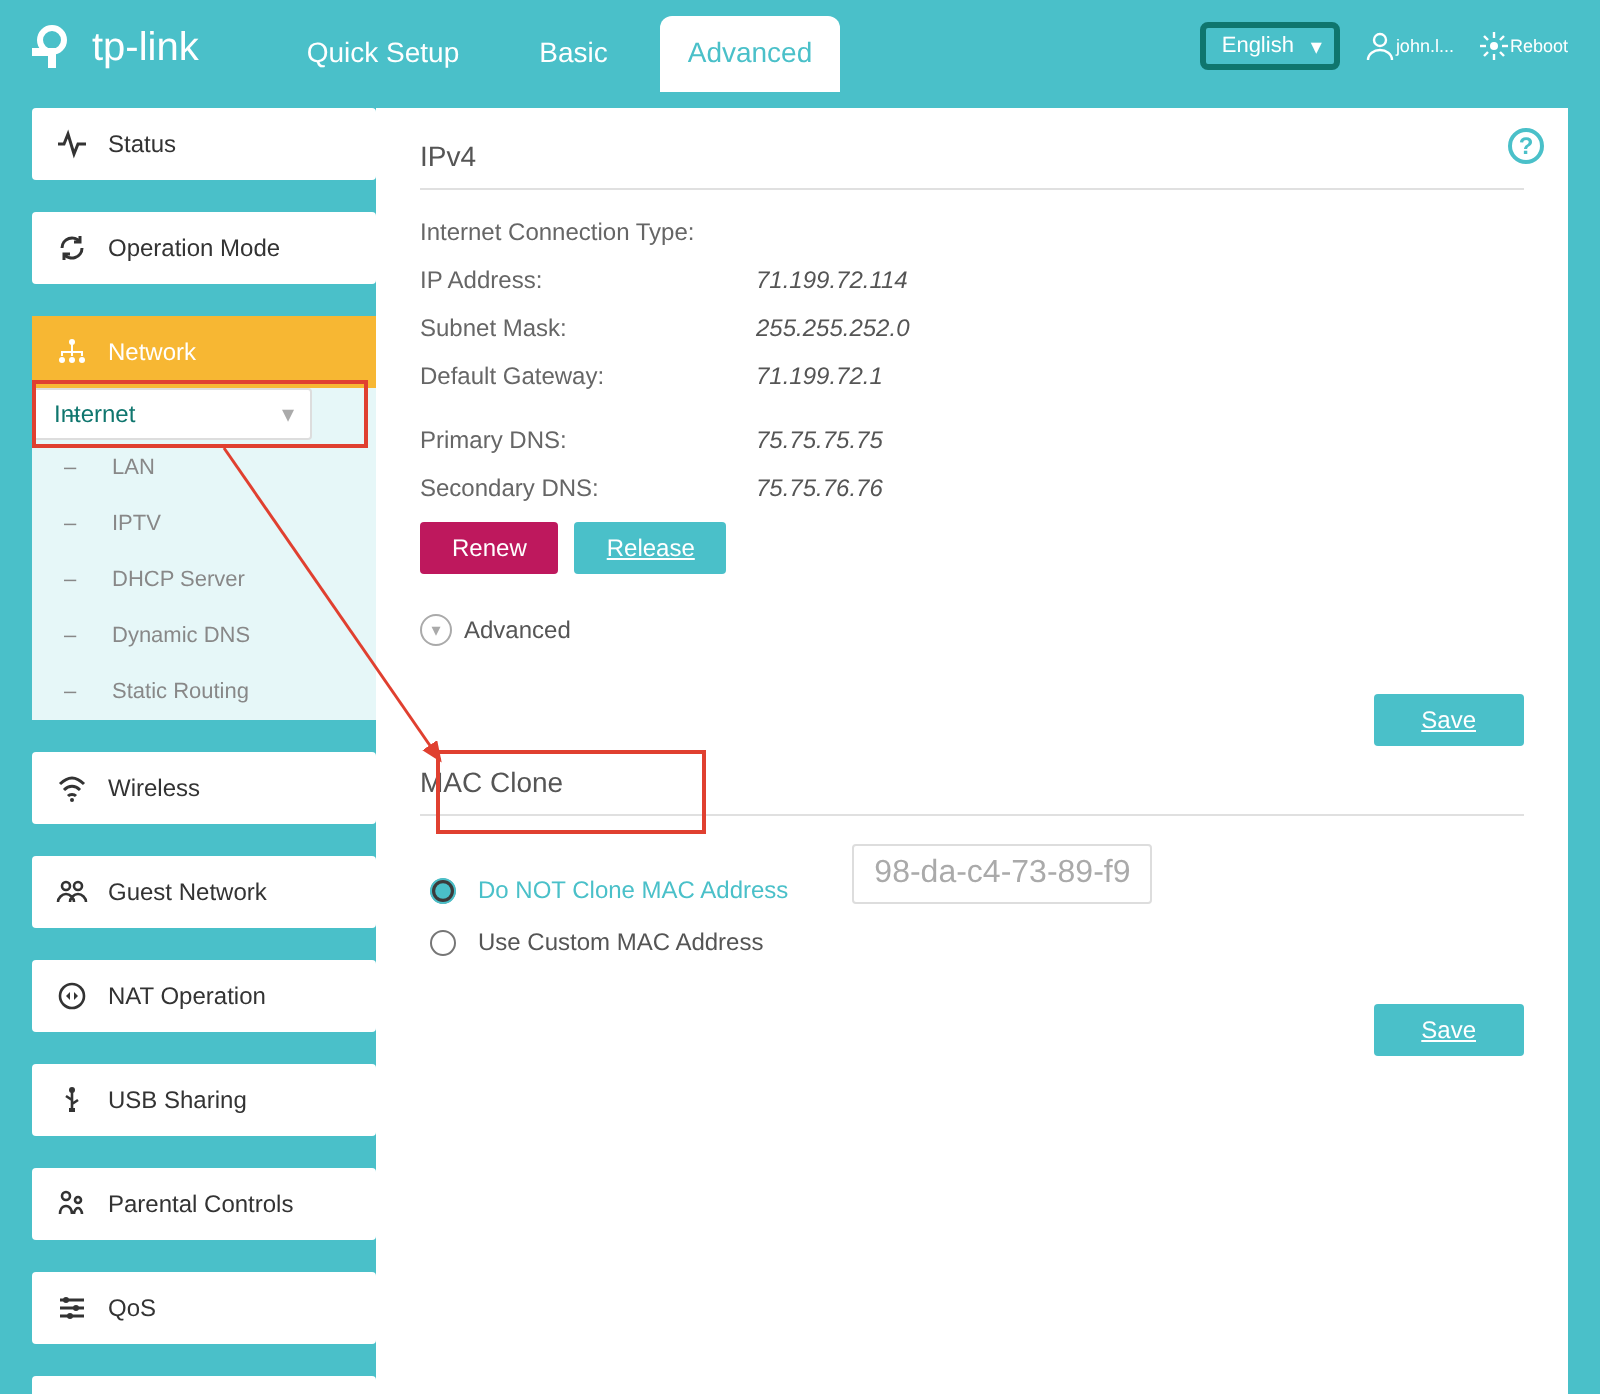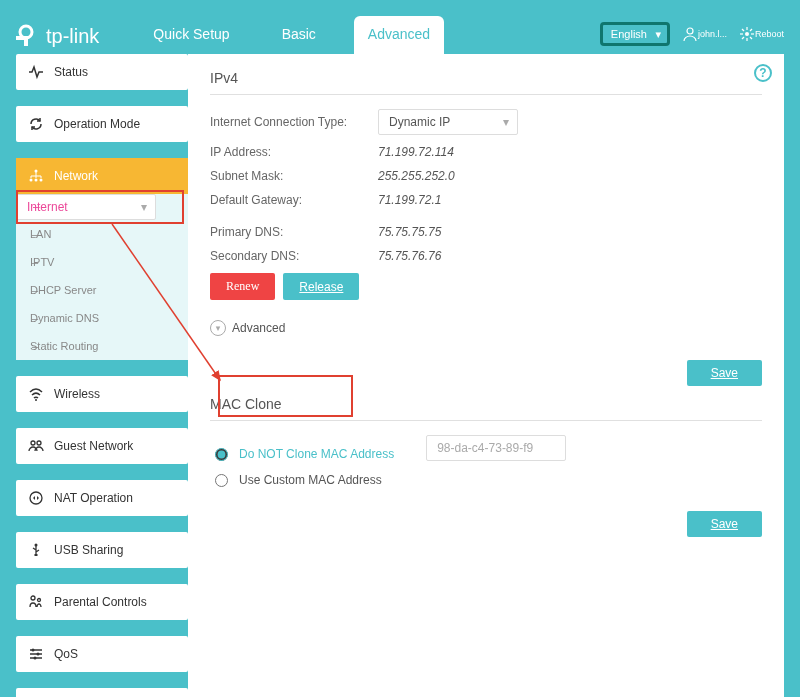--- a/index.html
+++ b/index.html
@@ -8,62 +8,62 @@
     --orange:#f7b733;
     --text:#333;
     --muted:#888;
     --light:#e6f7f8;
     --border:#e0e0e0;
     --red:#e04030;
   }
   *{box-sizing:border-box;font-family:Arial,Helvetica,sans-serif;}
   body{margin:0;background:var(--teal);font-size:12px;color:var(--text);width:800px;}
   
-  .topbar{display:flex;align-items:flex-end;height:54px;padding:0 16px 0 16px;color:#fff;}
+  .topbar{display:flex;align-items:center;height:54px;padding:0 16px 0 16px;color:#fff;}
   .logo{display:flex;align-items:center;font-size:20px;font-weight:400;margin-right:40px;margin-bottom:6px;}
   .logo svg{margin-right:6px;}
-  .tabs{display:flex;gap:24px;align-items:flex-end;flex:1;}
+  .tabs{display:flex;gap:12px;align-items:flex-end;flex:1;}
   .tab{padding:10px 14px 12px;font-size:14px;cursor:pointer;color:#fff;}
   .tab.active{background:#fff;color:var(--teal);border-radius:6px 6px 0 0;}
   .toputils{display:flex;align-items:center;gap:12px;margin-bottom:8px;}
   .lang{background:transparent;border:3px solid #0f766e;color:#fff;border-radius:4px;padding:3px 20px 3px 8px;font-size:11px;position:relative;}
   .lang::after{content:"▾";position:absolute;right:6px;}
   .util{display:flex;flex-direction:row;align-items:center;font-size:9px;color:#fff;cursor:pointer;}
   .util svg{margin-bottom:1px;}
   
   .wrap{display:flex;padding:0 16px 16px;gap:0;}
   .sidebar{width:172px;display:flex;flex-direction:column;gap:16px;}
   .sidecard{background:#fff;border-radius:2px;}
   .sideitem{display:flex;align-items:center;gap:10px;padding:10px 12px;font-size:12px;color:#333;cursor:pointer;}
   .sideitem.active{background:var(--orange);color:#fff;}
   .iconbox{width:16px;height:16px;display:flex;align-items:center;justify-content:center;}
   .subnav{background:var(--light);}
-  .subitem{padding:8px 12px 8px 14px;font-size:11px;color:#888;cursor:pointer;position:relative;}
+  .subitem{padding:8px 12px 8px 40px;font-size:11px;color:#888;cursor:pointer;position:relative;}
   .subitem::before{content:"–";position:absolute;left:16px;}
-  .subitem.sel{color:#ec4899;font-weight:500;}
+  .subitem.sel{color:#0f766e;font-weight:500;}
   
   .content{flex:1;background:#fff;padding:16px 22px;position:relative;min-height:628px;}
   .help{position:absolute;top:10px;right:12px;width:18px;height:18px;border:2px solid var(--teal);border-radius:50%;color:var(--teal);font-size:12px;font-weight:bold;display:flex;align-items:center;justify-content:center;cursor:pointer;}
   .sectitle{font-size:14px;color:#555;padding-bottom:8px;border-bottom:1px solid var(--border);margin-bottom:14px;}
-  .row{display:flex;align-items:center;margin-bottom:10px;}
+  .row{display:flex;align-items:flex-end;margin-bottom:10px;}
   .row .lbl{width:168px;color:#666;font-size:12px;}
   .row .val{color:#555;font-size:12px;font-style:italic;}
   .sel{border:1px solid #ddd;padding:5px 24px 5px 10px;border-radius:2px;font-size:12px;color:#555;background:#fff;position:relative;display:inline-block;min-width:140px;}
   .sel::after{content:"▾";position:absolute;right:8px;color:#aaa;}
   .btns{display:flex;gap:8px;margin-top:10px;}
   .btn{padding:6px 16px;border:none;border-radius:2px;color:#fff;font-size:12px;cursor:pointer;}
-  .btn.gray{background:#ef4444;font-family:Liberation Serif, serif;}
+  .btn.gray{background:#be185d;}
   .btn.teal{background:var(--teal);text-decoration:underline;}
   .advtoggle{display:flex;align-items:center;gap:6px;margin-top:20px;color:#555;font-size:12px;cursor:pointer;}
   .advtoggle .circ{width:16px;height:16px;border:1px solid #aaa;border-radius:50%;display:flex;align-items:center;justify-content:center;color:#aaa;font-size:9px;}
   .savebar{display:flex;justify-content:flex-end;margin:24px 0 10px;}
   .radio-row{display:flex;align-items:flex-end;gap:8px;margin-bottom:10px;font-size:12px;color:#555;}
   .radio-row input[type=radio]{accent-color:var(--teal);}
   .radio-row.sel-lbl{color:var(--teal);}
-  .macbox{border:1px solid #ddd;padding:5px 10px;border-radius:2px;font-size:12px;color:#aaa;min-width:140px;display:inline-block;margin-left:24px;}
+  .macbox{border:1px solid #ddd;padding:5px 10px;border-radius:2px;font-size:16px;color:#aaa;min-width:140px;display:inline-block;margin-left:24px;}
   
   .hl{position:absolute;border:2px solid var(--red);pointer-events:none;}
   .hl1{left:16px;top:190px;width:168px;height:34px;}
   .hl2{left:218px;top:375px;width:135px;height:42px;}
   .arrow-svg{position:absolute;left:110px;top:222px;pointer-events:none;}
 </style>
 </head>
 <body>
 
 <div class="topbar">
@@ -231,21 +231,20 @@
       </div>
     </div>
 
   <div class="content">
     <div class="help">?</div>
 
     <div class="sectitle">IPv4</div>
 
     <div class="row">
       <div class="lbl">Internet Connection Type:</div>
-      <div class="sel">Dynamic IP</div>
     </div>
 
     <div id="ipv4-fields">
         <div class="row">
           <div class="lbl">IP Address:</div>
           <div class="val">71.199.72.114</div>
         </div>
         <div class="row">
           <div class="lbl">Subnet Mask:</div>
           <div class="val">255.255.252.0</div>

